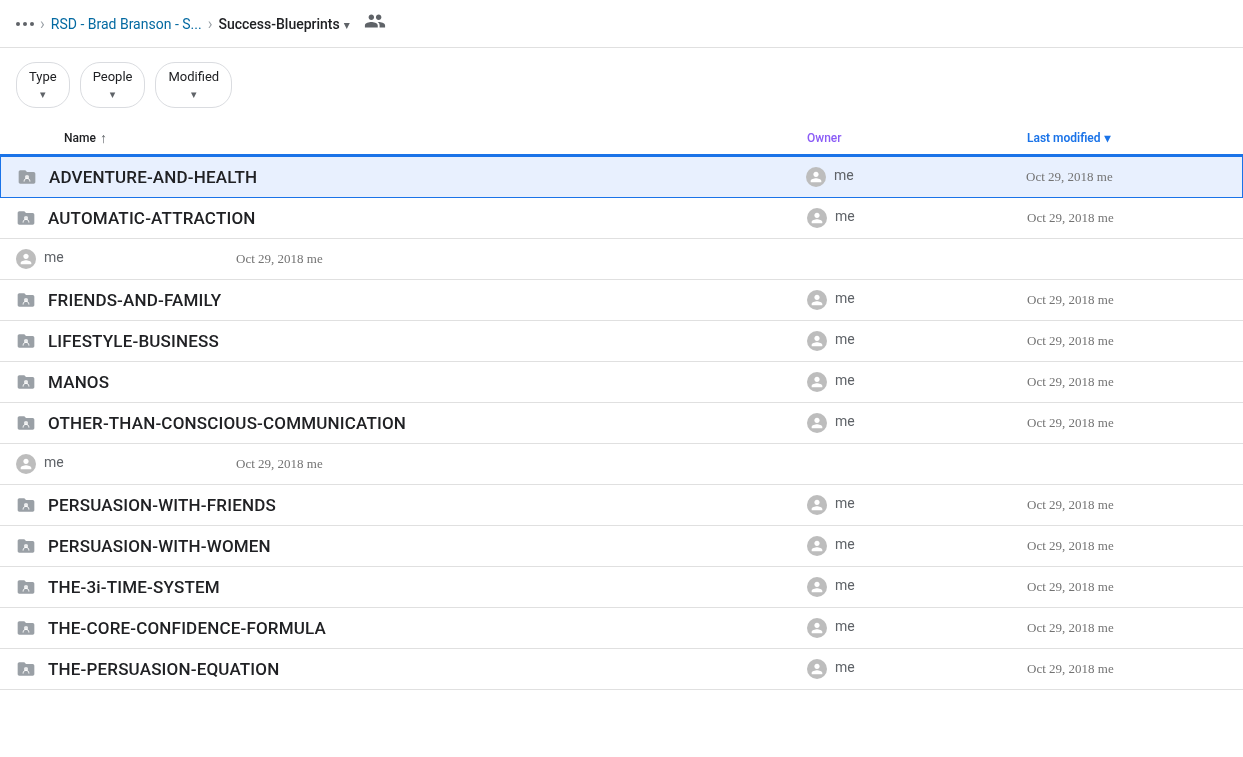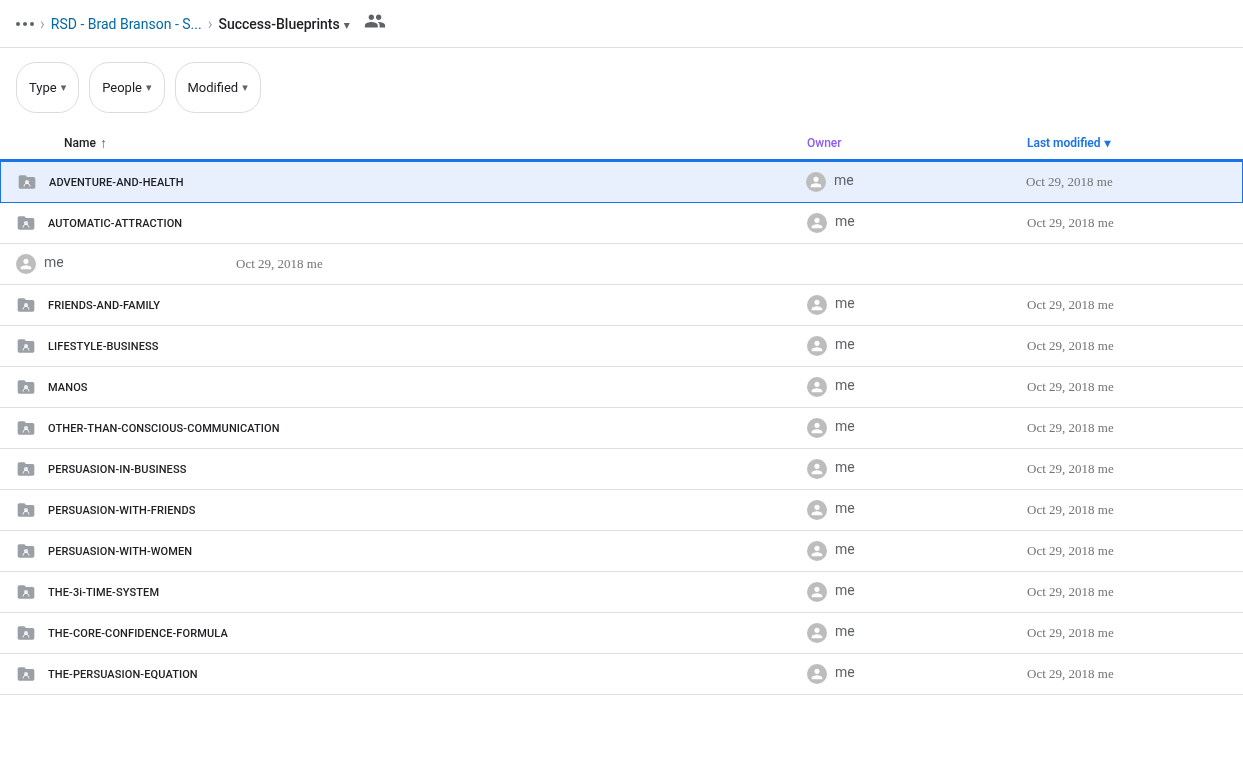--- a/index.html
+++ b/index.html
@@ -55,26 +55,27 @@
       align-items: center;
       padding: 14px 16px;
       gap: 10px;
     }
     .filter-chip {
       display: flex;
       align-items: center;
       gap: 4px;
       border: 1px solid #dadce0;
       border-radius: 20px;
-      padding: 17px 12px;
+      padding: 6px 12px;
       font-size: 13px;
       color: #202124;
       cursor: pointer;
       background: #fff;
       user-select: none;
+      flex-direction: column;
     }
     .filter-chip .chip-arrow { font-size: 11px; color: #5f6368; }
     .table-header {
       display: flex;
       align-items: center;
       padding: 8px 16px;
       border-bottom: 2px solid #1a73e8;
       color: #5f6368;
       font-size: 12px;
       font-weight: 500;
@@ -124,21 +125,21 @@
       width: 20px;
       height: 20px;
       position: relative;
       flex-shrink: 0;
     }
     .folder-icon svg {
       width: 20px;
       height: 20px;
     }
     .row-label {
-      font-size: 11px;
+      font-size: 17px;
       color: #202124;
       font-weight: 500;
       letter-spacing: 0.01em;
     }
     .row-owner {
       width: 220px;
       display: flex;
       gap: 8px;
       color: #5f6368;
       font-size: 14px;
@@ -333,28 +334,20 @@
       <div class="avatar-icon">
         <svg width="16" height="16" viewBox="0 0 24 24" fill="#fff">
             <path d="M12 12c2.21 0 4-1.79 4-4s-1.79-4-4-4-4 1.79-4 4 1.79 4 4 4zm0 2c-2.67 0-8 1.34-8 4v2h16v-2c0-2.66-5.33-4-8-4z"></path>
           </svg>
       </div>
       <span>me</span>
     </div>
     <div class="row-modified">Oct 29, 2018 me</div>
   </div>
     <div class="file-row">
-    <div class="row-name">
-      <div class="folder-icon"><svg viewBox="0 0 24 24" xmlns="http://www.w3.org/2000/svg">
-    <path d="M10 4H4c-1.1 0-2 .9-2 2v12c0 1.1.9 2 2 2h16c1.1 0 2-.9 2-2V8c0-1.1-.9-2-2-2h-8l-2-2z" fill="#9aa0a6"></path>
-    <circle cx="12" cy="12" r="2.5" fill="#fff" opacity="0.8"></circle>
-    <path d="M8.5 17c0-1.93 1.57-3.5 3.5-3.5s3.5 1.57 3.5 3.5" stroke="#fff" stroke-width="1.2" fill="none" stroke-linecap="round"></path>
-  </svg></div>
-      <span class="row-label">PERSUASION-IN-BUSINESS</span>
-    </div>
     <div class="row-owner">
       <div class="avatar-icon">
         <svg width="16" height="16" viewBox="0 0 24 24" fill="#fff">
             <path d="M12 12c2.21 0 4-1.79 4-4s-1.79-4-4-4-4 1.79-4 4 1.79 4 4 4zm0 2c-2.67 0-8 1.34-8 4v2h16v-2c0-2.66-5.33-4-8-4z"></path>
           </svg>
       </div>
       <span>me</span>
     </div>
     <div class="row-modified">Oct 29, 2018 me</div>
   </div>

